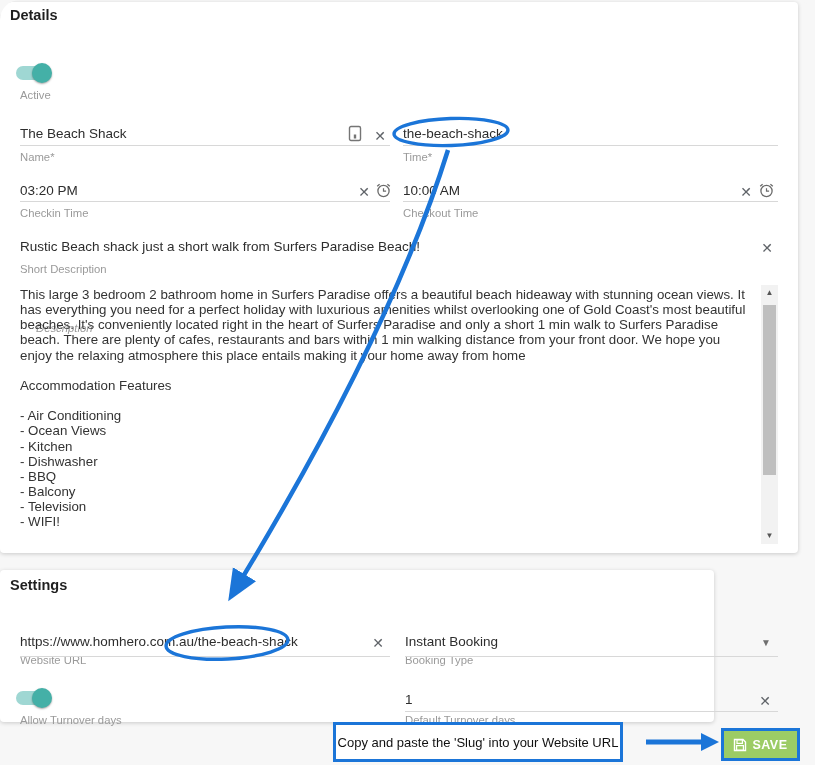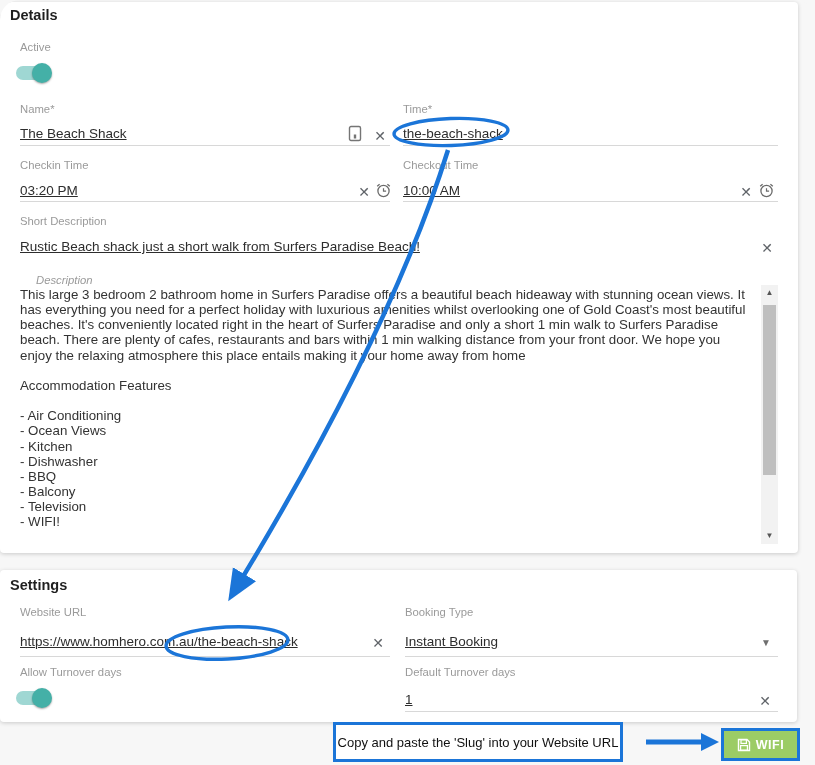--- a/index.html
+++ b/index.html
@@ -1,20 +1,20 @@
 <!DOCTYPE html>
 <html><head>
 <meta charset="utf-8">
 <style>
   html,body{margin:0;padding:0;background:#f7f7f7;font-family:"Liberation Sans",sans-serif;}
   .page{position:relative;width:815px;height:765px;background:#f7f7f7;overflow:hidden;border-radius:20px;}
   .card{position:absolute;left:0;background:#fff;border-radius:4px;box-shadow:0 1px 4px rgba(0,0,0,.18);}
   .card-title{position:absolute;left:10px;font-size:14.5px;font-weight:bold;color:#1f1f1f;margin:0;}
-  .f-label{position:absolute;font-size:11.3px;color:#9a9a9a;white-space:nowrap;}
-  .f-value{position:absolute;font-size:13.5px;color:#2d2d2d;white-space:nowrap;text-decoration:underline;}
+  .f-label{position:absolute;font-size:11.3px;color:#9a9a9a;white-space:nowrap;margin-top:48px;}
+  .f-value{position:absolute;font-size:13.5px;color:#2d2d2d;white-space:nowrap;}
   .underline{position:absolute;height:1px;background:#d8d8d8;}
   .xicon{position:absolute;font-size:14px;color:#5f6368;width:16px;text-align:center;cursor:pointer;}
   .icon-svg{position:absolute;}
   .toggle{position:absolute;width:38px;height:20px;cursor:pointer;}
   .toggle .track{position:absolute;left:0;top:3px;width:34px;height:14px;border-radius:7px;background:#9fd7d3;}
   .toggle .knob{position:absolute;left:16px;top:0;width:20px;height:20px;border-radius:50%;background:#44b0a7;box-shadow:0 1px 2px rgba(0,0,0,.35);}
   .desc-box{position:absolute;left:20px;top:283px;width:758px;height:259px;}
   .desc-text{position:absolute;left:0;top:2px;width:730px;font-size:13.3px;line-height:1.14;color:#333;white-space:pre-wrap;}
   .scrollbar{position:absolute;right:0;top:0;width:17px;height:259px;background:#f2f2f2;}
   .scroll-btn{position:absolute;left:0;width:17px;height:16px;background:#f2f2f2;color:#555;font-size:8px;line-height:16px;text-align:center;cursor:pointer;}
@@ -93,21 +93,21 @@
 - Television
 - WIFI!</div>
       <div class="scrollbar">
         <div class="scroll-btn" style="top:0;">▲</div>
         <div class="scroll-thumb" style="top:20px;height:170px;"></div>
         <div class="scroll-btn" style="bottom:0;">▼</div>
       </div>
     </div>
   </section>
 
-  <section class="card" style="top:570px;width:797px;height:152px;">
+  <section class="card" style="top:570px;width:714px;height:152px;">
     <h2 class="card-title" style="top:7px;">Settings</h2>
 
     <div class="f-label" style="left:20px;top:36px;">Website URL</div>
     <div class="f-value" style="left:20px;top:64px;">https://www.homhero.com.au/the-beach-shack</div>
     <div class="xicon" style="left:370px;top:65px;">✕</div>
     <div class="underline" style="left:20px;top:86px;width:370px;"></div>
 
     <div class="f-label" style="left:405px;top:36px;">Booking Type</div>
     <div class="f-value" style="left:405px;top:64px;">Instant Booking</div>
     <div class="dd-arrow" style="left:761px;top:67px;">▼</div>
@@ -129,21 +129,21 @@
     <span>Copy and paste the 'Slug' into your Website URL</span>
   </div>
 
   <div class="save-outline">
     <button class="save-btn">
       <svg width="14" height="14" viewBox="0 0 14 14">
         <path d="M1.5 1.5h8.5l2.5 2.5v8.5h-11z" fill="none" stroke="#fff" stroke-width="1.4"></path>
         <rect x="4" y="1.8" width="5.4" height="3.6" fill="none" stroke="#fff" stroke-width="1.2"></rect>
         <rect x="3.6" y="7.6" width="6.8" height="4.6" fill="none" stroke="#fff" stroke-width="1.2"></rect>
       </svg>
-      <span>WIFI</span>
+      <span>SAVE</span>
     </button>
   </div>
 
   <svg class="annotations" width="815" height="765" viewBox="0 0 815 765">
     <defs>
       <marker id="ah" markerWidth="9" markerHeight="8" refX="1.5" refY="3" orient="auto" markerUnits="strokeWidth">
         <path d="M0,0 L7,3 L0,6 Z" fill="#1b75d8"></path>
       </marker>
     </defs>
     <ellipse cx="451" cy="132" rx="57" ry="13.5" fill="none" stroke="#1b75d8" stroke-width="3.4" transform="rotate(-2 451 132)"></ellipse>

